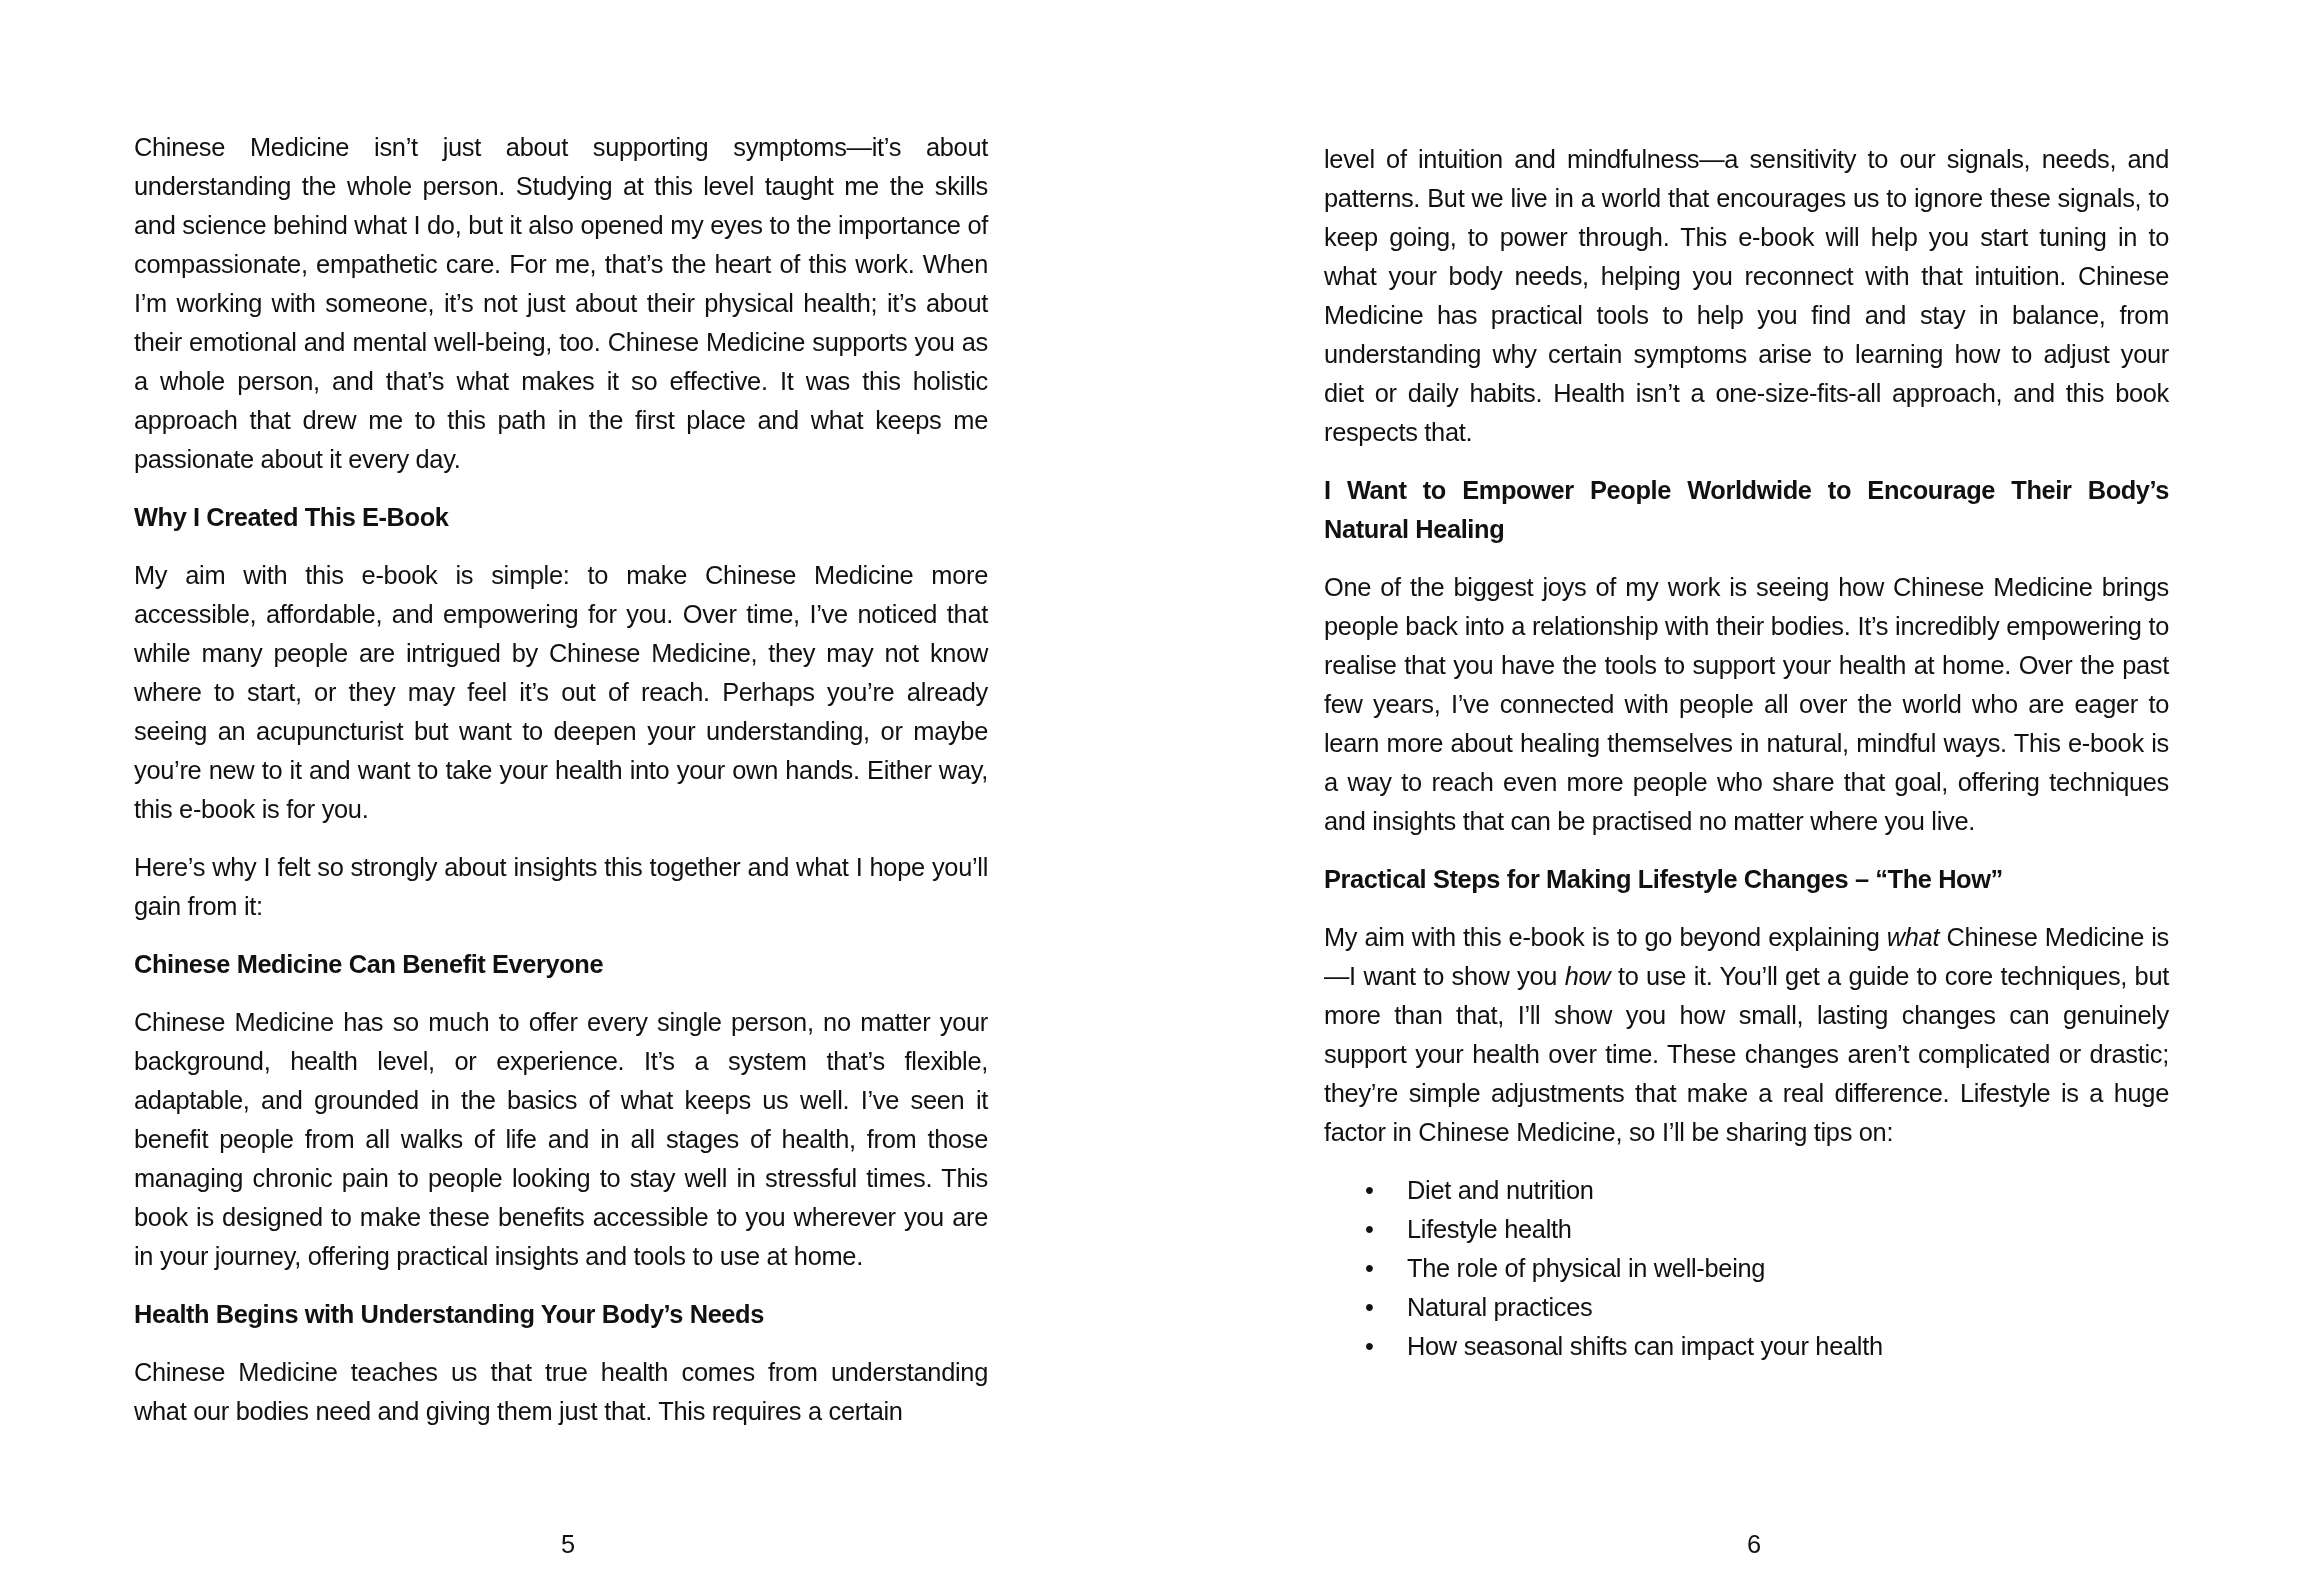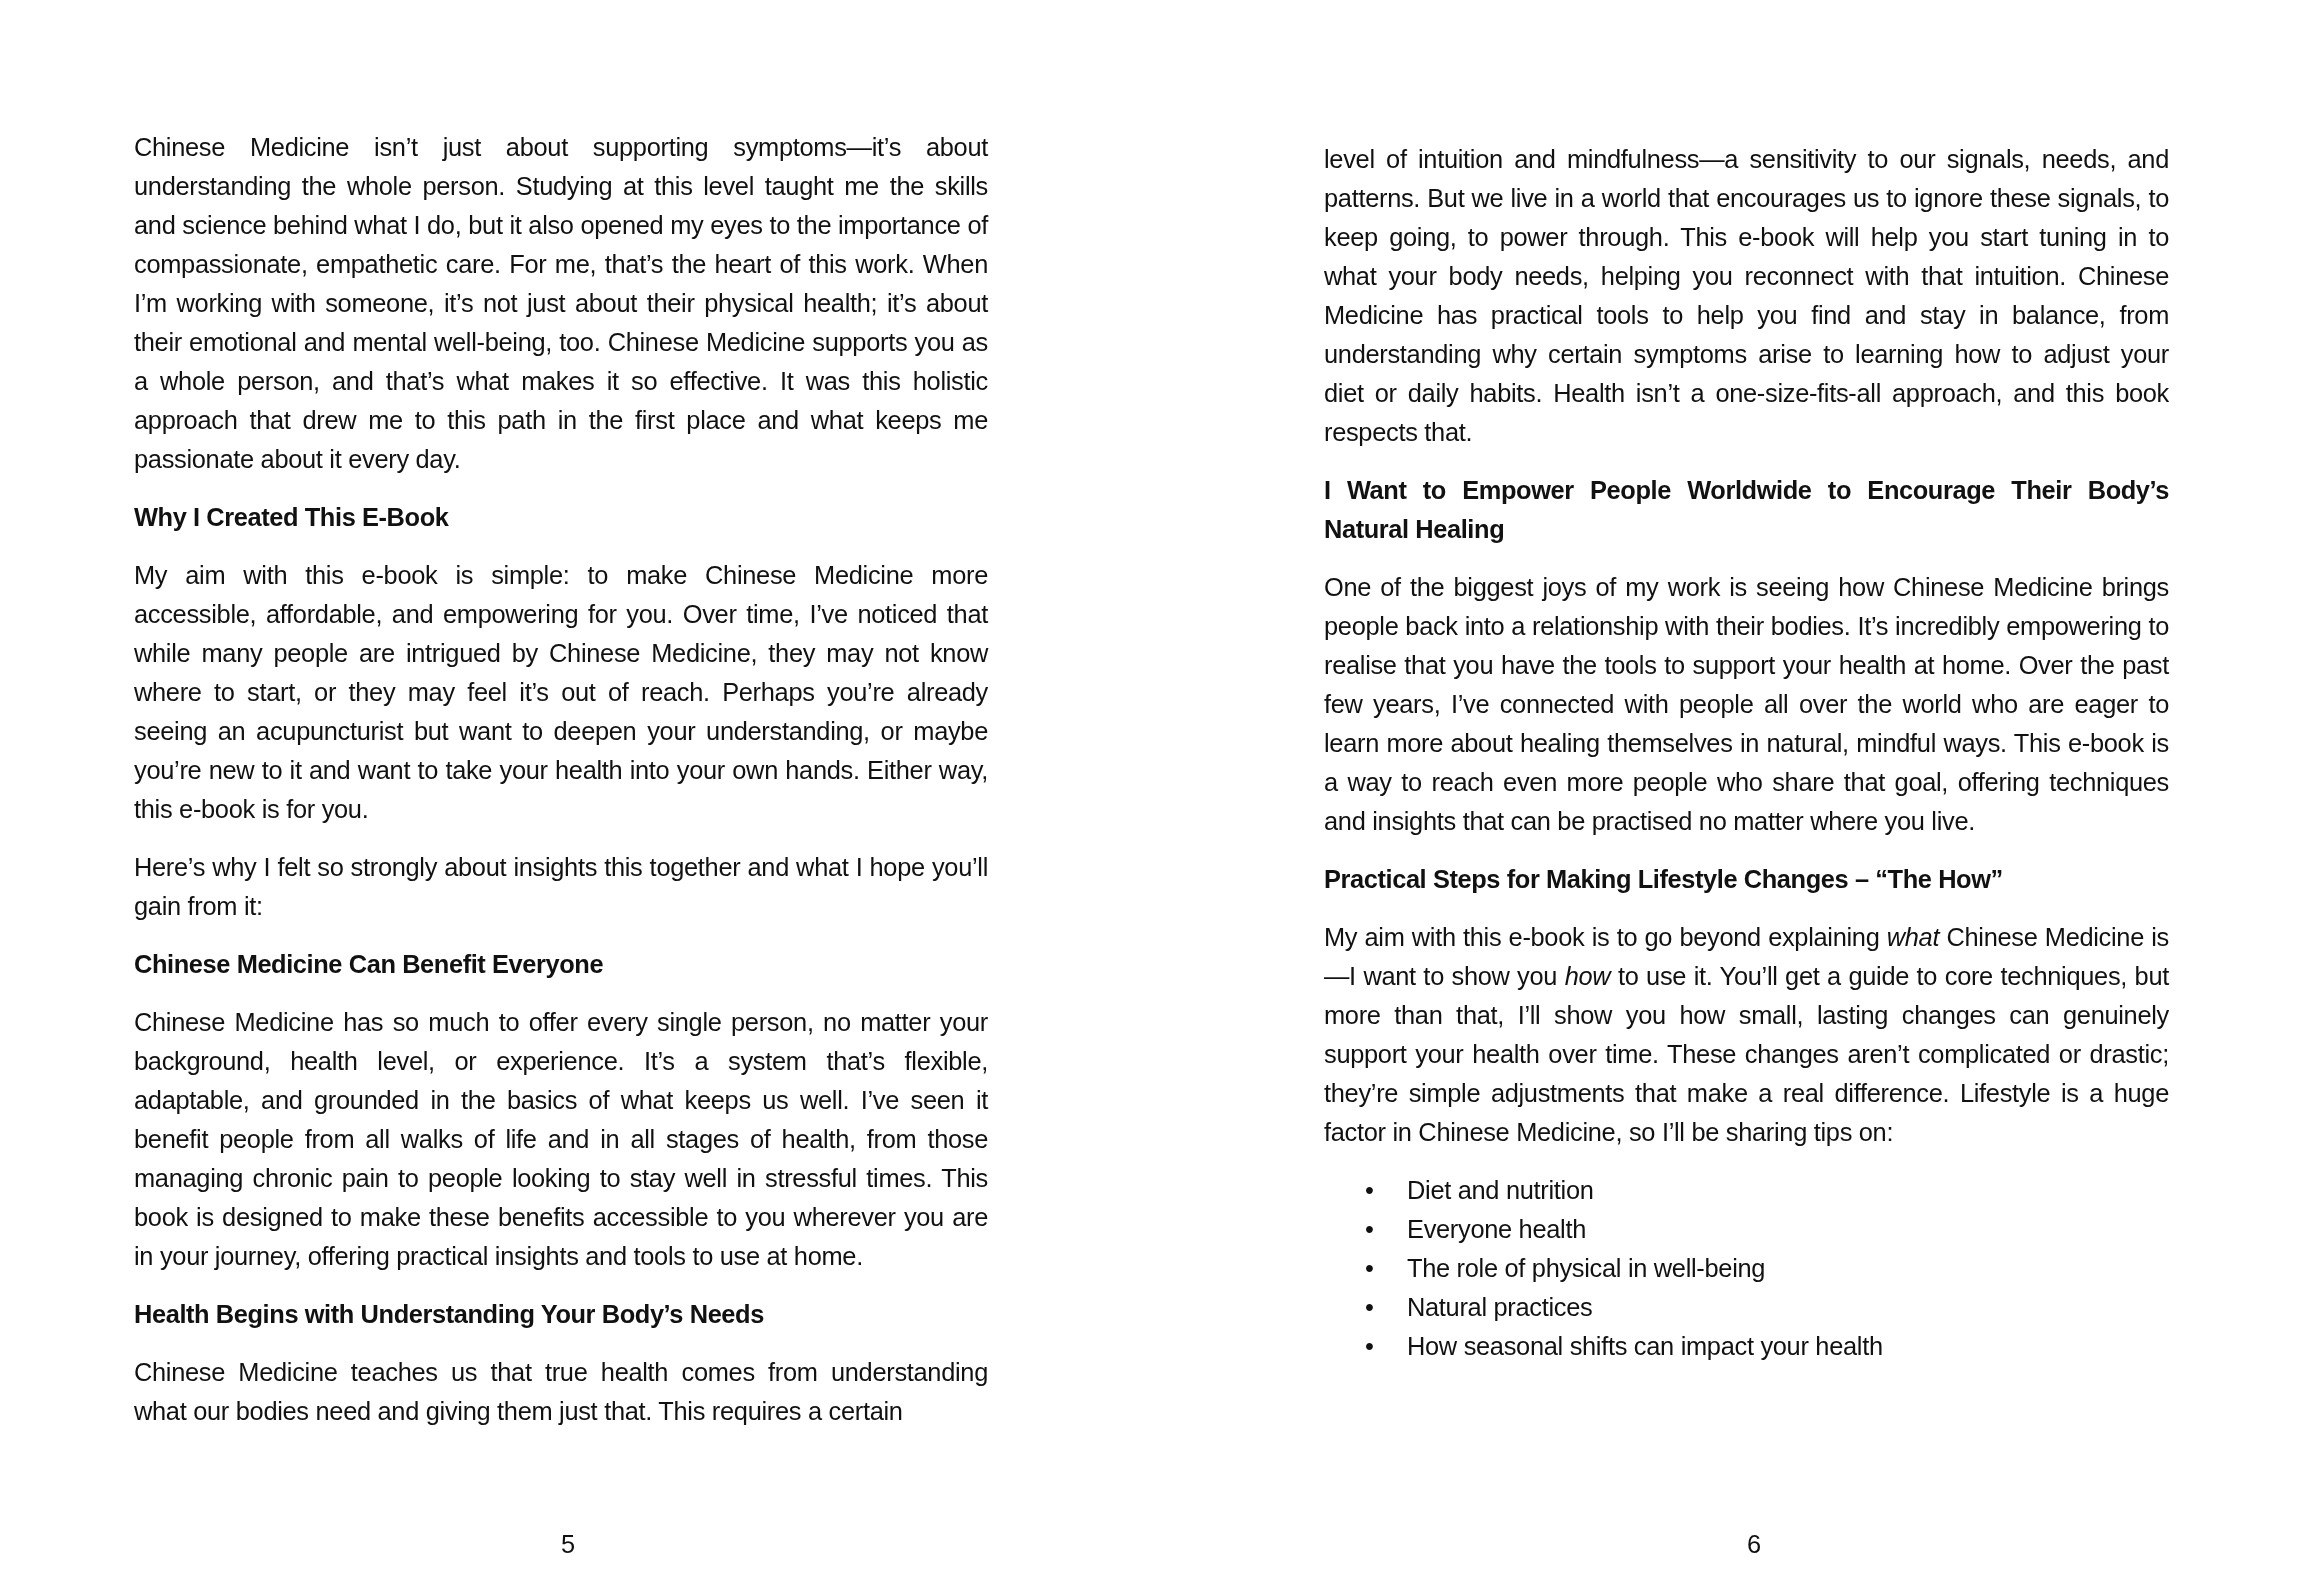--- a/index.html
+++ b/index.html
@@ -44,21 +44,21 @@
 
   <div class="page right">
     <div class="col">
       <p>level of intuition and mindfulness—a sensitivity to our signals, needs, and patterns. But we live in a world that encourages us to ignore these signals, to keep going, to power through. This e-book will help you start tuning in to what your body needs, helping you reconnect with that intuition. Chinese Medicine has practical tools to help you find and stay in balance, from understanding why certain symptoms arise to learning how to adjust your diet or daily habits. Health isn’t a one-size-fits-all approach, and this book respects that.</p>
       <h3>I Want to Empower People Worldwide to Encourage Their Body’s Natural Healing</h3>
       <p>One of the biggest joys of my work is seeing how Chinese Medicine brings people back into a relationship with their bodies. It’s incredibly empowering to realise that you have the tools to support your health at home. Over the past few years, I’ve connected with people all over the world who are eager to learn more about healing themselves in natural, mindful ways. This e-book is a way to reach even more people who share that goal, offering techniques and insights that can be practised no matter where you live.</p>
       <h3>Practical Steps for Making Lifestyle Changes – “The How”</h3>
       <p><span>My aim with this e-book is to go beyond explaining </span><em>what</em><span> Chinese Medicine is—I want to show you </span><em>how</em><span> to use it. You’ll get a guide to core techniques, but more than that, I’ll show you how small, lasting changes can genuinely support your health over time. These changes aren’t complicated or drastic; they’re simple adjustments that make a real difference. Lifestyle is a huge factor in Chinese Medicine, so I’ll be sharing tips on:</span></p>
       <ul class="bullets">
         <li><span class="dot">•</span><span>Diet and nutrition</span></li>
-        <li><span class="dot">•</span><span>Everyone health</span></li>
+        <li><span class="dot">•</span><span>Lifestyle health</span></li>
         <li><span class="dot">•</span><span>The role of physical in well-being</span></li>
         <li><span class="dot">•</span><span>Natural practices</span></li>
         <li><span class="dot">•</span><span>How seasonal shifts can impact your health</span></li>
       </ul>
     </div>
     <div class="page-number">6</div>
   </div>
 
 </div>
 

